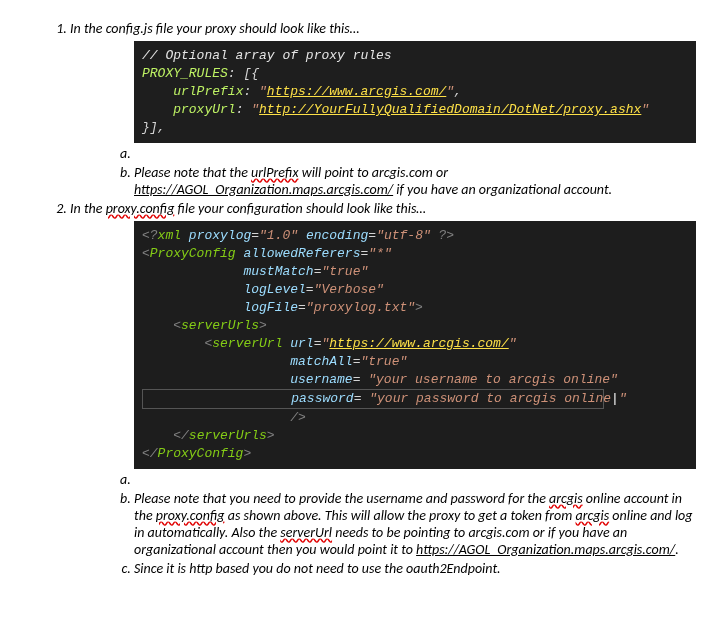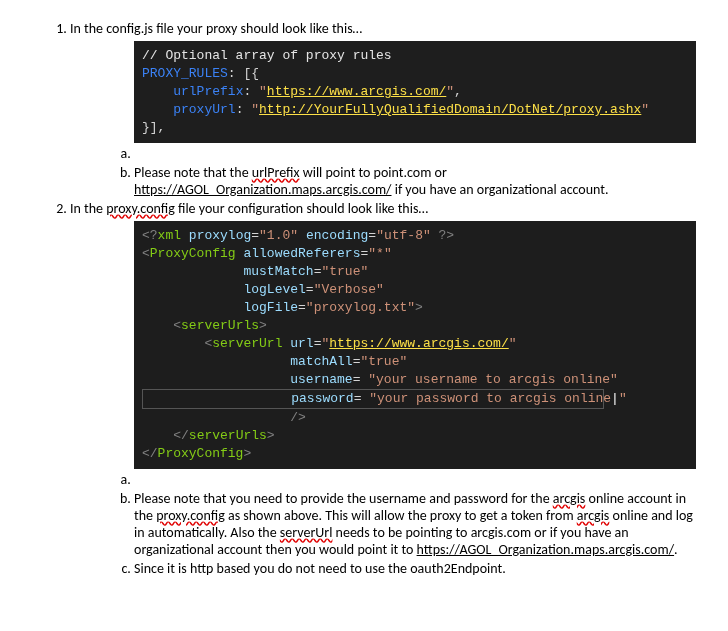--- a/index.html
+++ b/index.html
@@ -6,20 +6,21 @@
     margin: 0;
     padding: 0;
     font-family: Calibri, Arial, sans-serif;
     font-size: 14px;
     color: #000;
     background: #fff;
     width: 728px;
   }
   .page {
     padding: 20px 32px 20px 30px;
+    font-style: italic;
   }
   ol.top {
     list-style: decimal;
     padding-left: 40px;
     margin: 0;
   }
   ol.top > li {
     margin-bottom: 2px;
   }
   ol.sub {
@@ -42,21 +43,21 @@
   }
   .code-dark {
     background: #1e1e1e;
     color: #d4d4d4;
   }
   .code-dark2 {
     background: #1d1d1d;
     color: #d4d4d4;
   }
   .tok-comment { color: #e5e5e5; }
-  .tok-key { color: #3b82f6; }
+  .tok-key { color: #bef264; }
   .tok-brace { color: #d4d4d4; }
   .tok-str { color: #ce9178; }
   .tok-url { color: #fde047; text-decoration: underline; }
   .tok-tag { color: #84cc16; }
   .tok-pi { color: #808080; }
   .tok-attr { color: #9cdcfe; }
   .tok-eq { color: #d4d4d4; }
   .cursor-line {
     display: inline-block;
     width: 460px;
@@ -94,21 +95,21 @@
     <div class="code-block code-dark"><span class="tok-comment">// Optional array of proxy rules</span>
 <span class="tok-key">PROXY_RULES</span><span class="tok-brace">: [{</span>
     <span class="tok-key">urlPrefix</span><span class="tok-brace">: </span><span class="tok-str">"</span><span class="tok-url">https://www.arcgis.com/</span><span class="tok-str">"</span><span class="tok-brace">,</span>
     <span class="tok-key">proxyUrl</span><span class="tok-brace">: </span><span class="tok-str">"</span><span class="tok-url">http://YourFullyQualifiedDomain/DotNet/proxy.ashx</span><span class="tok-str">"</span>
 <span class="tok-brace">}],</span></div>
     </div>
 
     <ol class="sub">
       <li></li>
       <li>
-        <span>Please note that the </span><span class="squiggle">urlPrefix</span><span> will point to point.com or </span><a class="link" href="#">https://AGOL_Organization.maps.arcgis.com/</a><span> if you have an organizational account.</span>
+        <span>Please note that the </span><span class="squiggle">urlPrefix</span><span> will point to arcgis.com or </span><a class="link" href="#">https://AGOL_Organization.maps.arcgis.com/</a><span> if you have an organizational account.</span>
       </li>
     </ol>
   </li>
 
   <li>
     <span class="item-text">
       <span>In the </span><span class="squiggle">proxy.config</span><span> file your configuration should look like this…</span>
     </span>
 
     <div class="codeholder">

